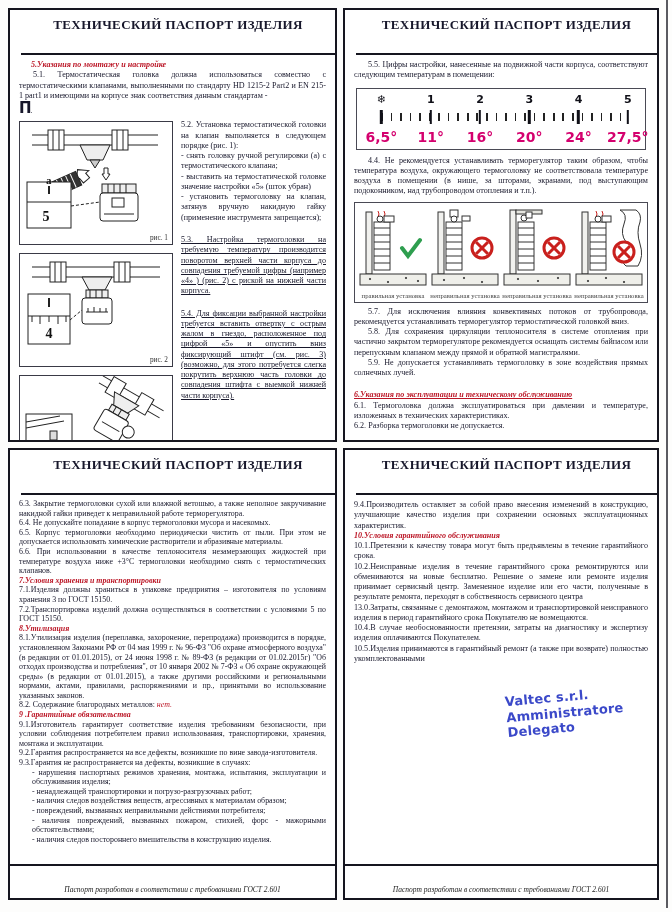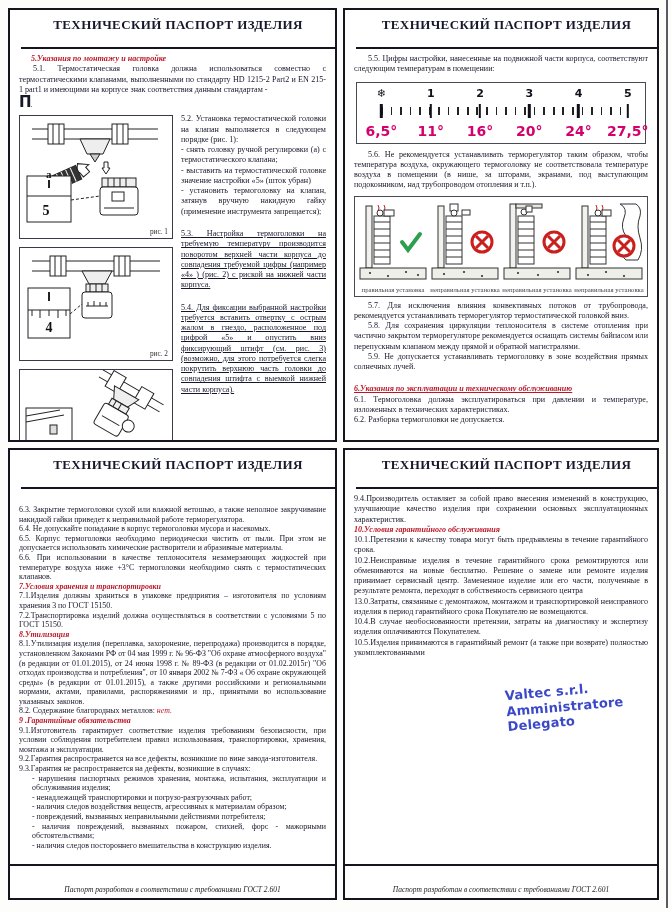--- a/index.html
+++ b/index.html
@@ -8,24 +8,24 @@
     font-family:"Liberation Serif",serif;color:#17172b;overflow:hidden;
   }
   .sheet{
     position:absolute;left:8px;top:8px;
     display:grid;grid-template-columns:329px 316px;grid-template-rows:434px 452px;
     column-gap:6px;row-gap:6px;
   }
   .page{border:2px solid #15151f;background:#fff;display:flex;flex-direction:column;overflow:hidden;}
   .page-title{
     border-bottom:2px solid #15151f;text-align:center;font-weight:bold;
-    font-size:13px;padding:7px 2px 14px;letter-spacing:.4px;margin-left:11px;
+    font-size:13px;padding:7px 2px 20px;letter-spacing:.4px;margin-left:11px;
   }
   .page-body{flex:1;padding:5px 9px 3px;font-size:8.1px;line-height:1.27;text-align:justify;position:relative;overflow:hidden;}
-  .page-body.dense{font-size:7.9px;line-height:1.215;padding-top:16px;}
+  .page-body.dense{font-size:7.9px;line-height:1.215;padding-top:4px;}
   p{margin:0;}
   .p-indent{text-indent:14px;}
   .li{padding-left:13px;}
   .h-red{color:#bb1626;font-weight:bold;font-style:italic;}
   .hi{text-indent:12px;}
   .red-it{color:#bb1626;font-style:italic;}
   .gap4{margin-top:4px;} .gap8{margin-top:12px;text-decoration:underline;}
   
   .fig{float:left;clear:left;width:152px;border:1px solid #3a3a46;margin:3px 8px 5px 0;position:relative;background:#fff;}
   .fig svg{display:block;}
@@ -201,21 +201,21 @@
         <span class="tick-major" style="left:76.9%"></span>
         <span class="tick-major" style="left:94%"></span>
         <span class="scale-temp" style="left:8.5%">6,5°</span>
         <span class="scale-temp" style="left:25.6%">11°</span>
         <span class="scale-temp" style="left:42.7%">16°</span>
         <span class="scale-temp" style="left:59.8%">20°</span>
         <span class="scale-temp" style="left:76.9%">24°</span>
         <span class="scale-temp" style="left:94%">27,5°</span>
       </div>
 
-      <p class="p-indent">5.6. Не рекомендуется устанавливать терморегулятор таким образом, чтобы температура воздуха, окружающего термоголовку не соответствовала температуре воздуха в помещении (в нише, за шторами, экранами, под выступающим подоконником, над трубопроводом отопления и т.п.).</p>
+      <p class="p-indent">4.4. Не рекомендуется устанавливать терморегулятор таким образом, чтобы температура воздуха, окружающего термоголовку не соответствовала температуре воздуха в помещении (в нише, за шторами, экранами, под выступающим подоконником, над трубопроводом отопления и т.п.).</p>
 
       <div class="rad-box">
 
         <div class="rad-cell">
           <svg width="70" height="80" viewBox="0 0 70 80">
             <g stroke="#333" stroke-width="1" fill="none">
               <path d="M20 9 q2 -3 0 -6" stroke="#c9201d"></path>
                 <path d="M26 9 q2 -3 0 -6" stroke="#c9201d"></path>
               <rect x="8" y="4" width="6" height="62" fill="#f1f1ee"></rect>
               <rect x="16" y="14" width="16" height="48" fill="#fff"></rect>

